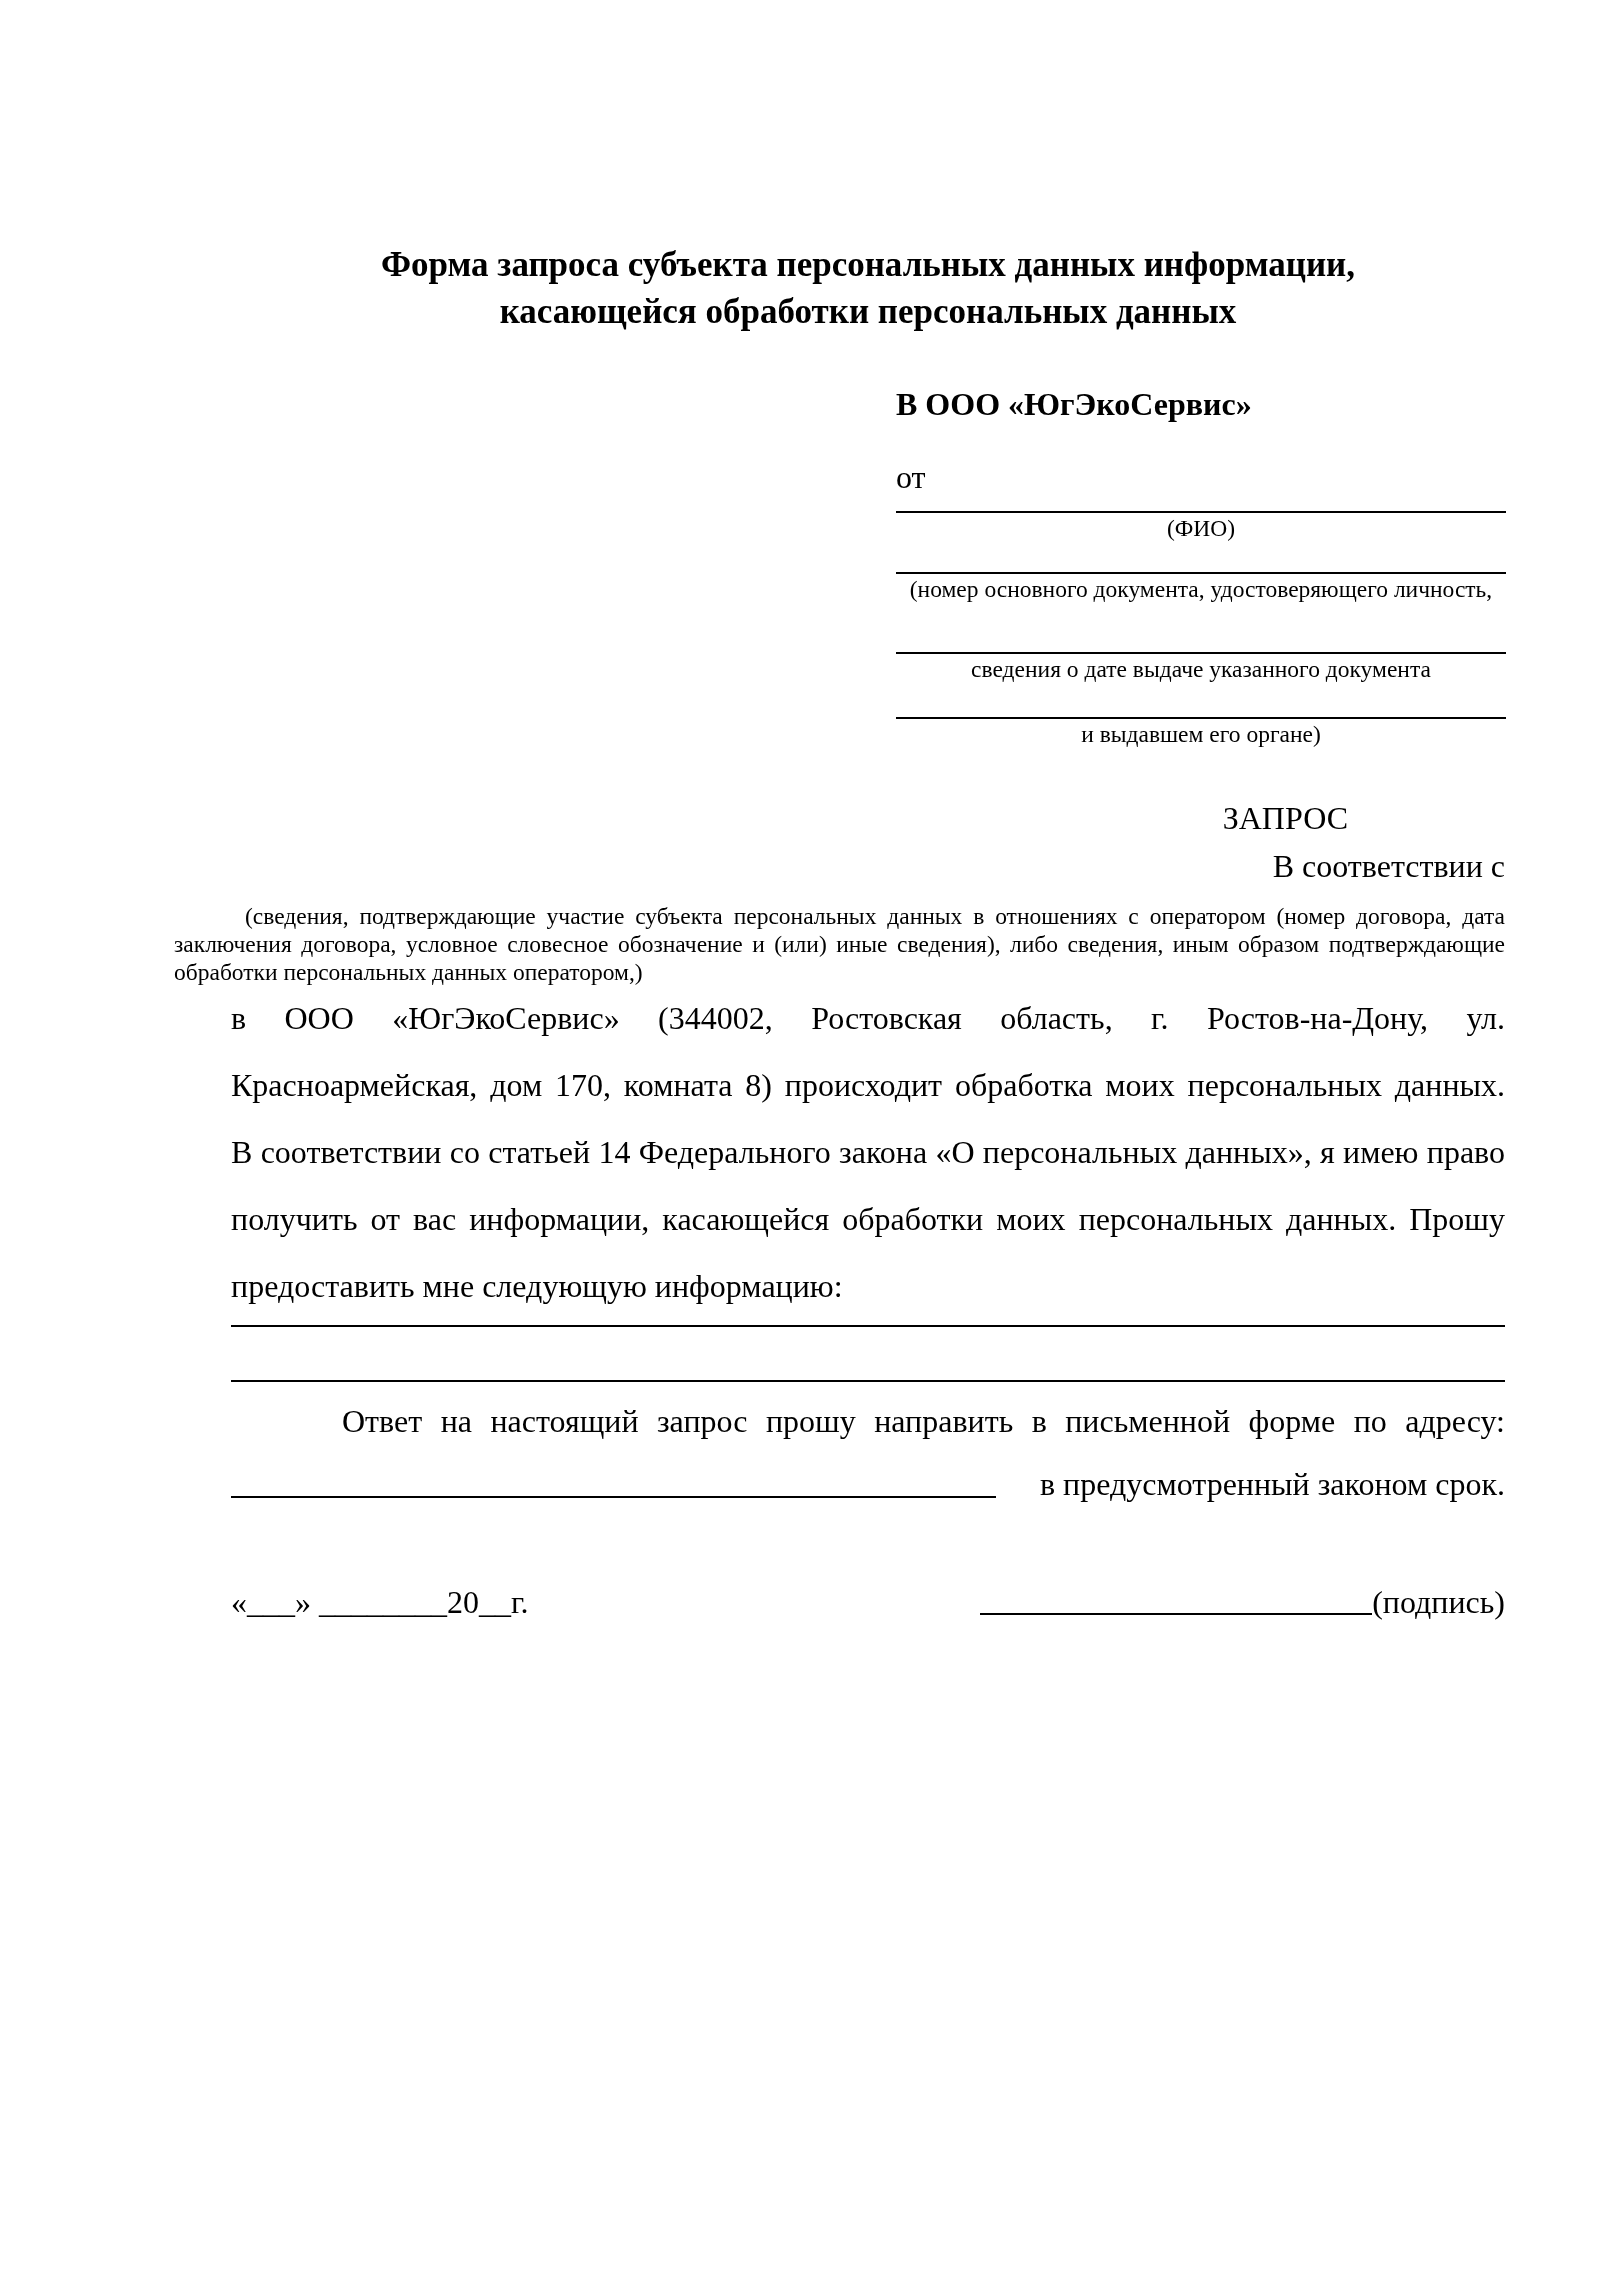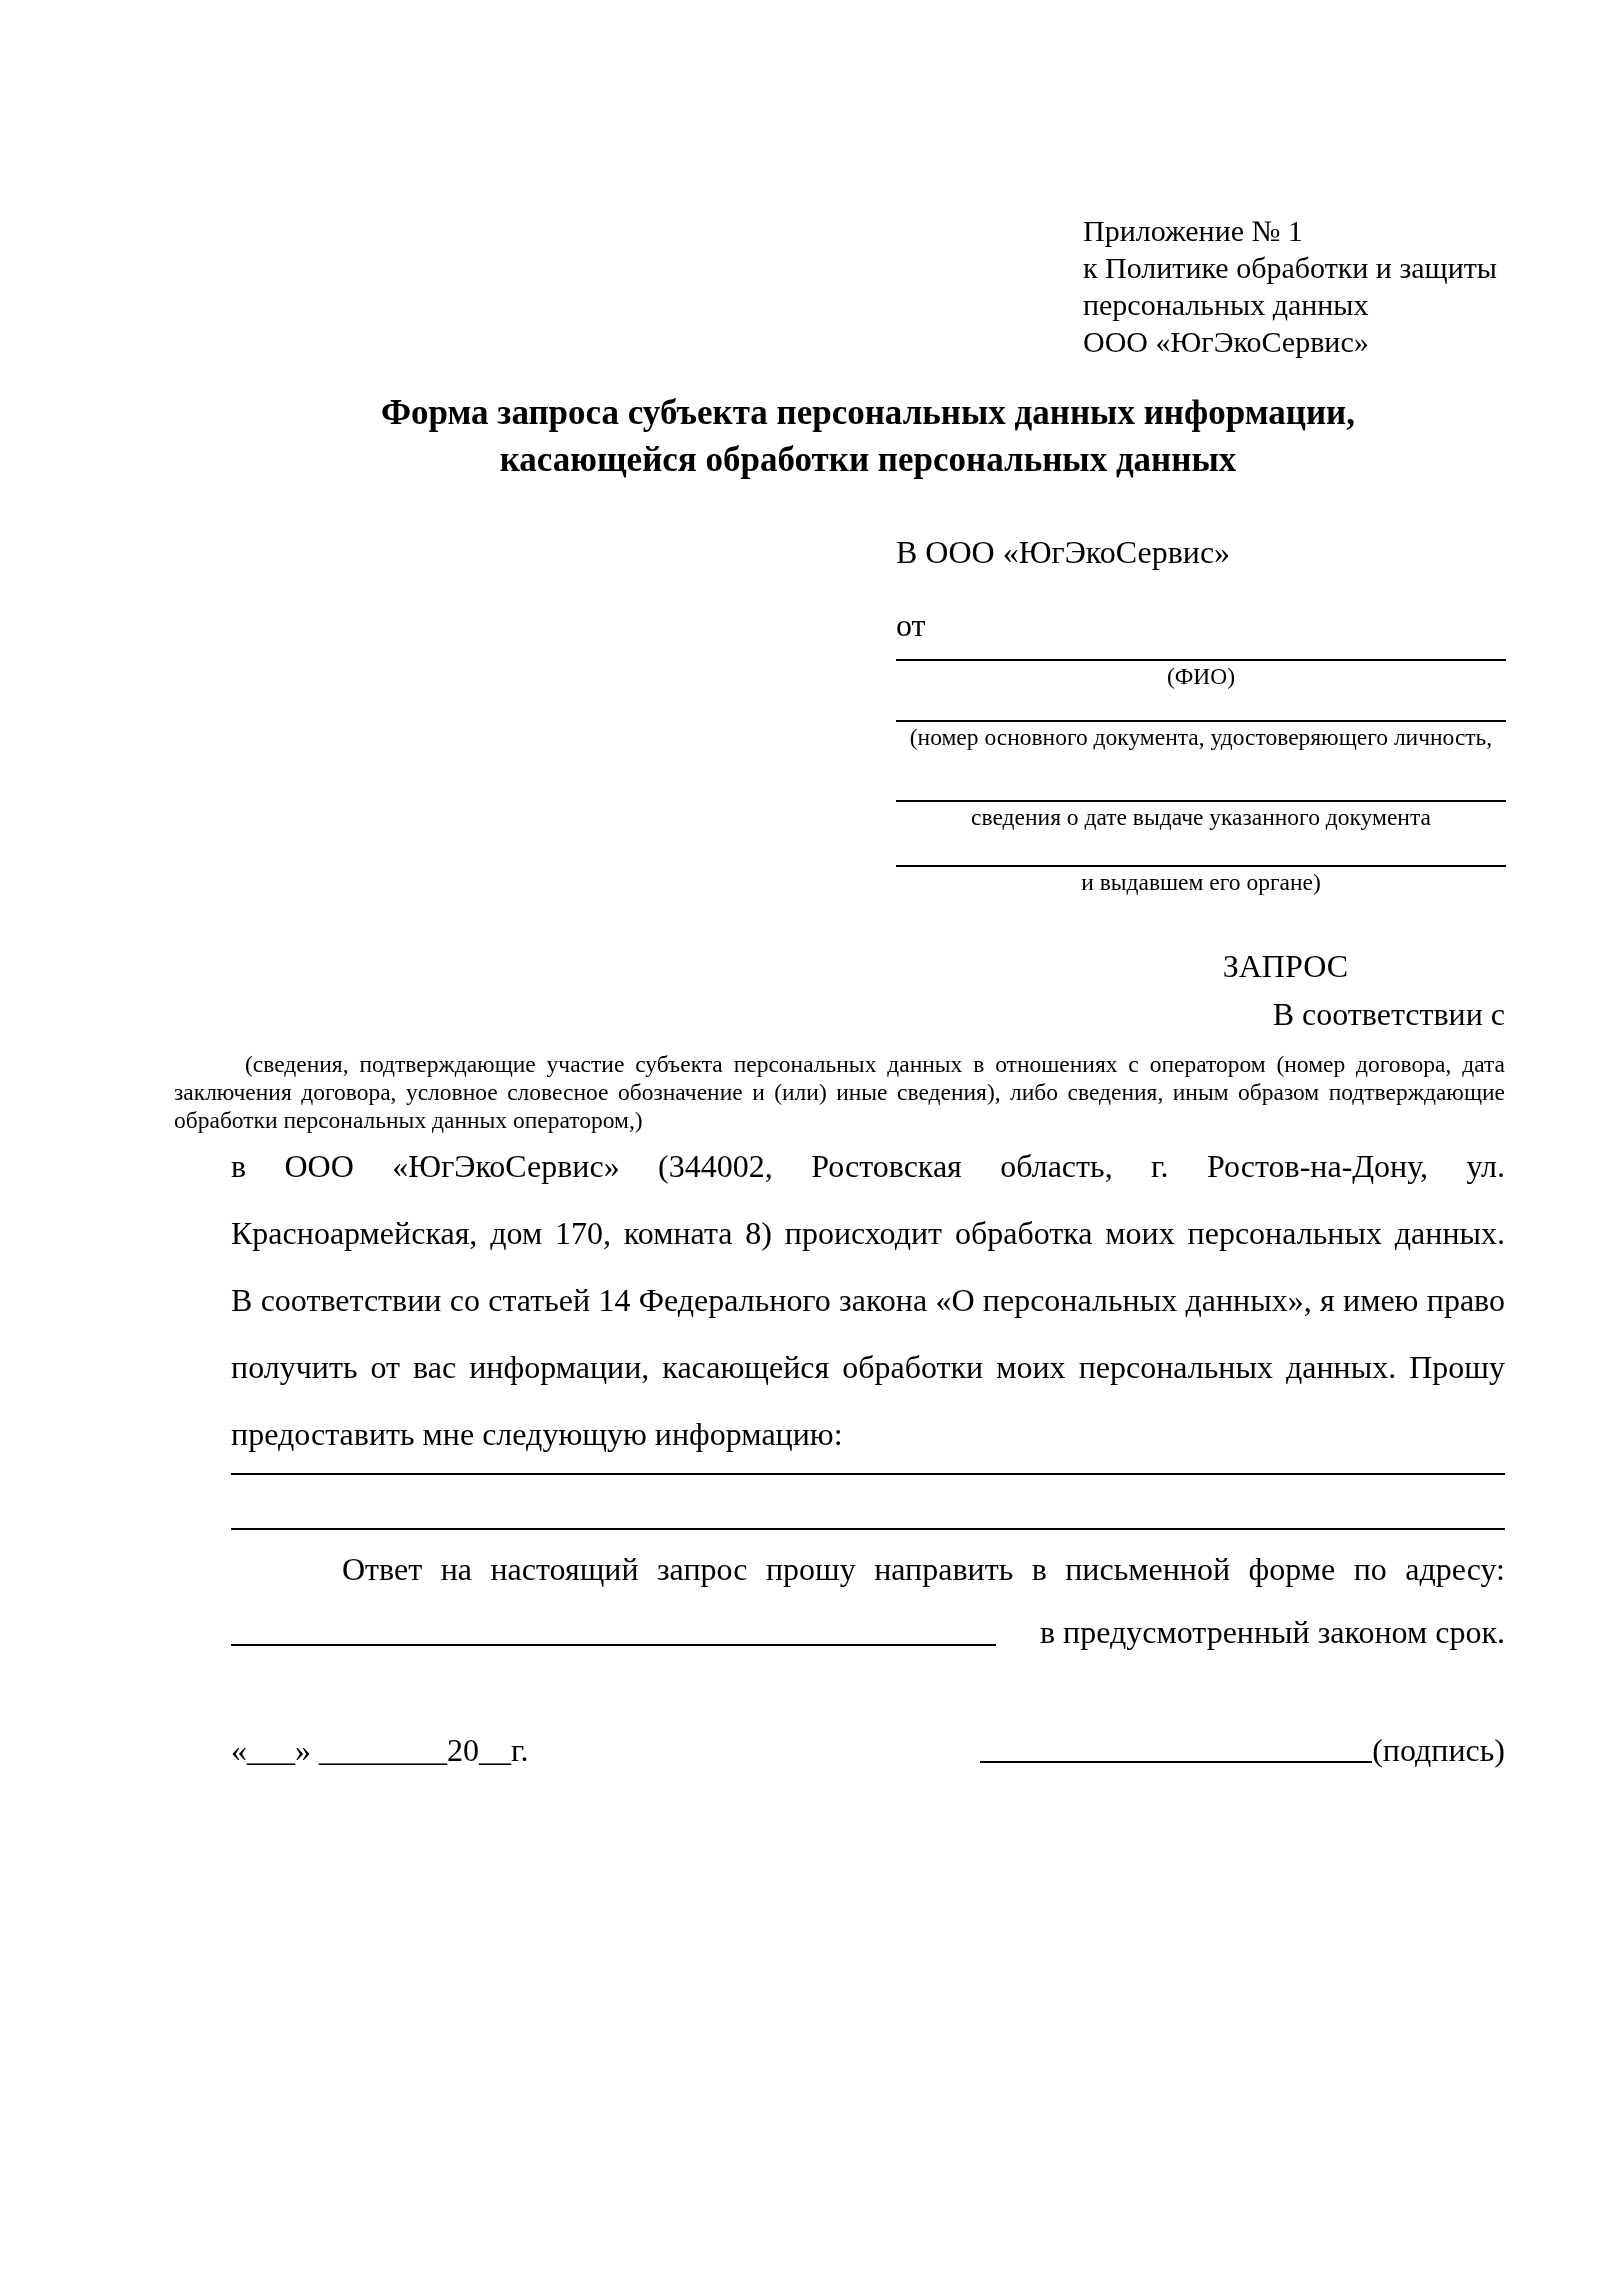--- a/index.html
+++ b/index.html
@@ -18,21 +18,21 @@
   }
 
   
   .appendix { margin-left:852px; font-size:30px; line-height:37px; }
 
   
   .title { margin:29px 0 0 0; font-size:35px; line-height:47px; font-weight:bold; text-align:center; }
 
   
   .addressee { margin-left:665px; margin-top:49px; width:610px; font-size:32px; }
-  .addr-to   { line-height:41px; }
+  .addr-to   { line-height:41px;font-weight:bold; }
   .addr-from { line-height:41px; margin-top:32px; }
   .fill  { height:0; border-bottom:2.9px solid #000; margin-top:12.7px; }
   .fill.m32 { margin-top:31px; }
   .fill.m51 { margin-top:50px; }
   .fill.m35 { margin-top:34px; }
   .cap   { font-size:23.5px; line-height:25.5px; text-align:center; margin-top:2.9px; }
 
   
   .request-heading { margin-top:52px; font-size:32px; line-height:39px; text-align:right; padding-right:157px; }
 
@@ -74,26 +74,20 @@
   .sig-spacer { flex:1; }
   .sig-line { width:392px; height:0; border-bottom:2.9px solid #000; margin-bottom:6.9px; }
   .sig-cap { white-space:nowrap;text-align:right; }
 </style>
 </head>
 <body>
 
 <div class="page">
   <div class="content">
 
-    <div class="appendix">
-      <div>Приложение № 1</div>
-      <div>к Политике обработки и защиты</div>
-      <div>персональных данных</div>
-      <div>ООО «ЮгЭкоСервис»</div>
-    </div>
 
     <div class="title">
       <div>Форма запроса субъекта персональных данных информации,</div>
       <div>касающейся обработки персональных данных</div>
     </div>
 
     <div class="addressee">
       <div class="addr-to">В ООО «ЮгЭкоСервис»</div>
       <div class="addr-from">от</div>
 

